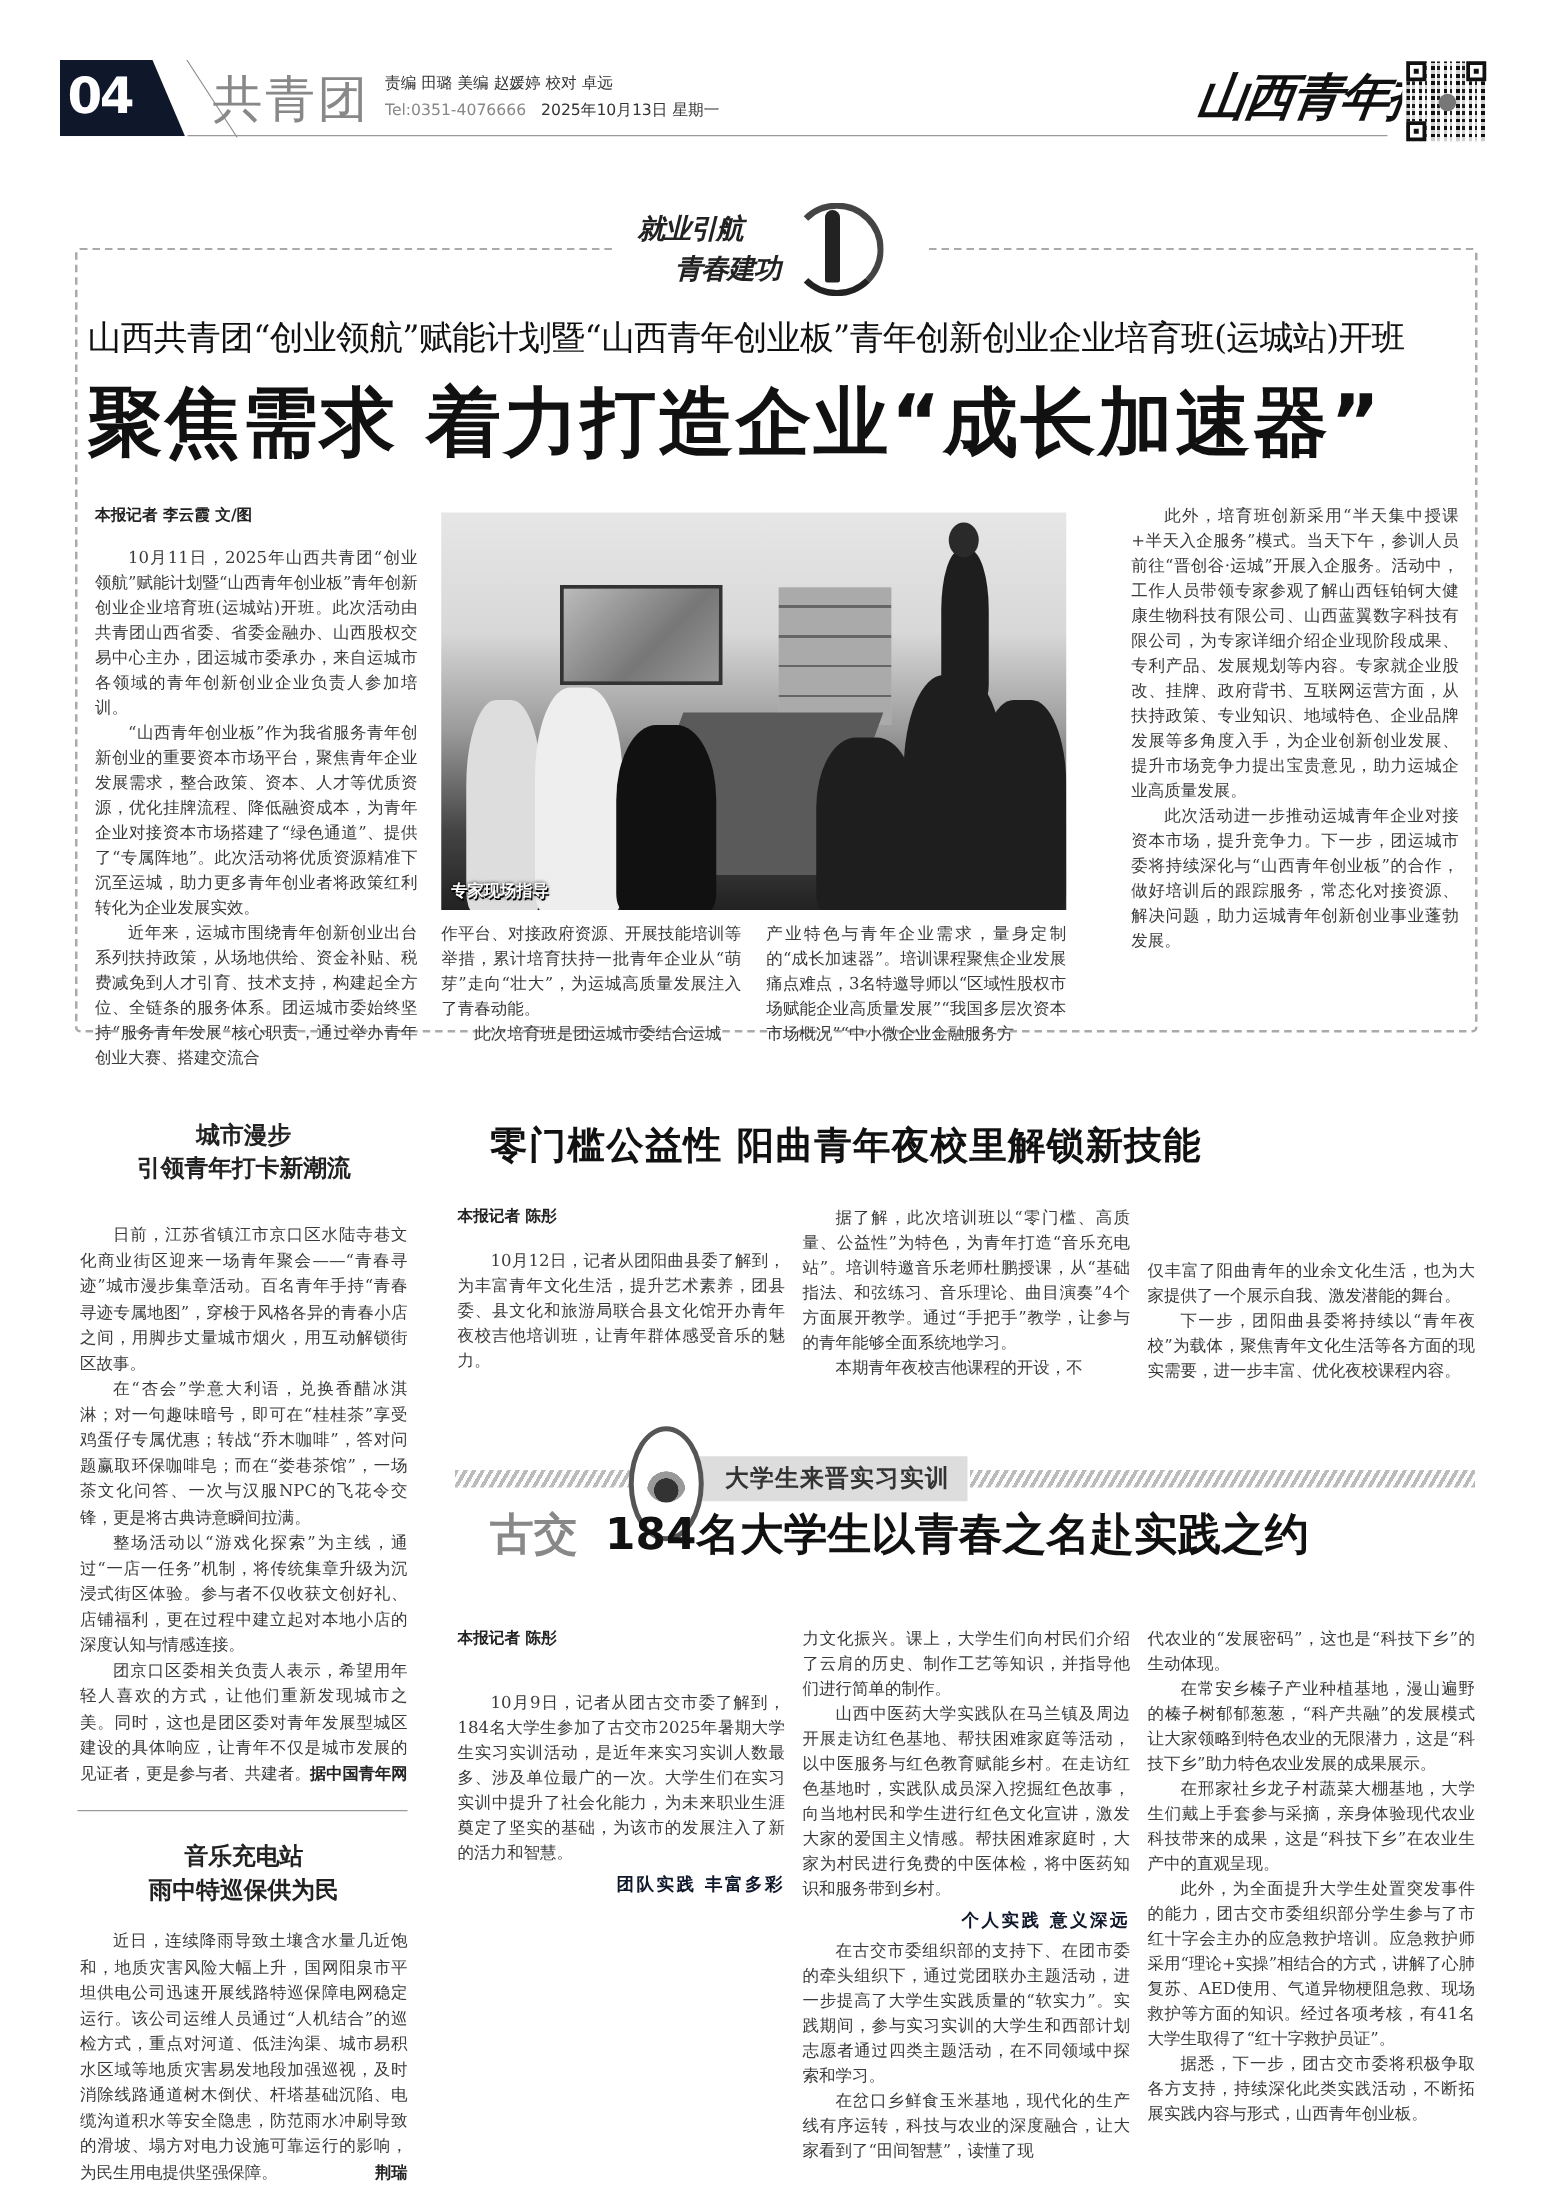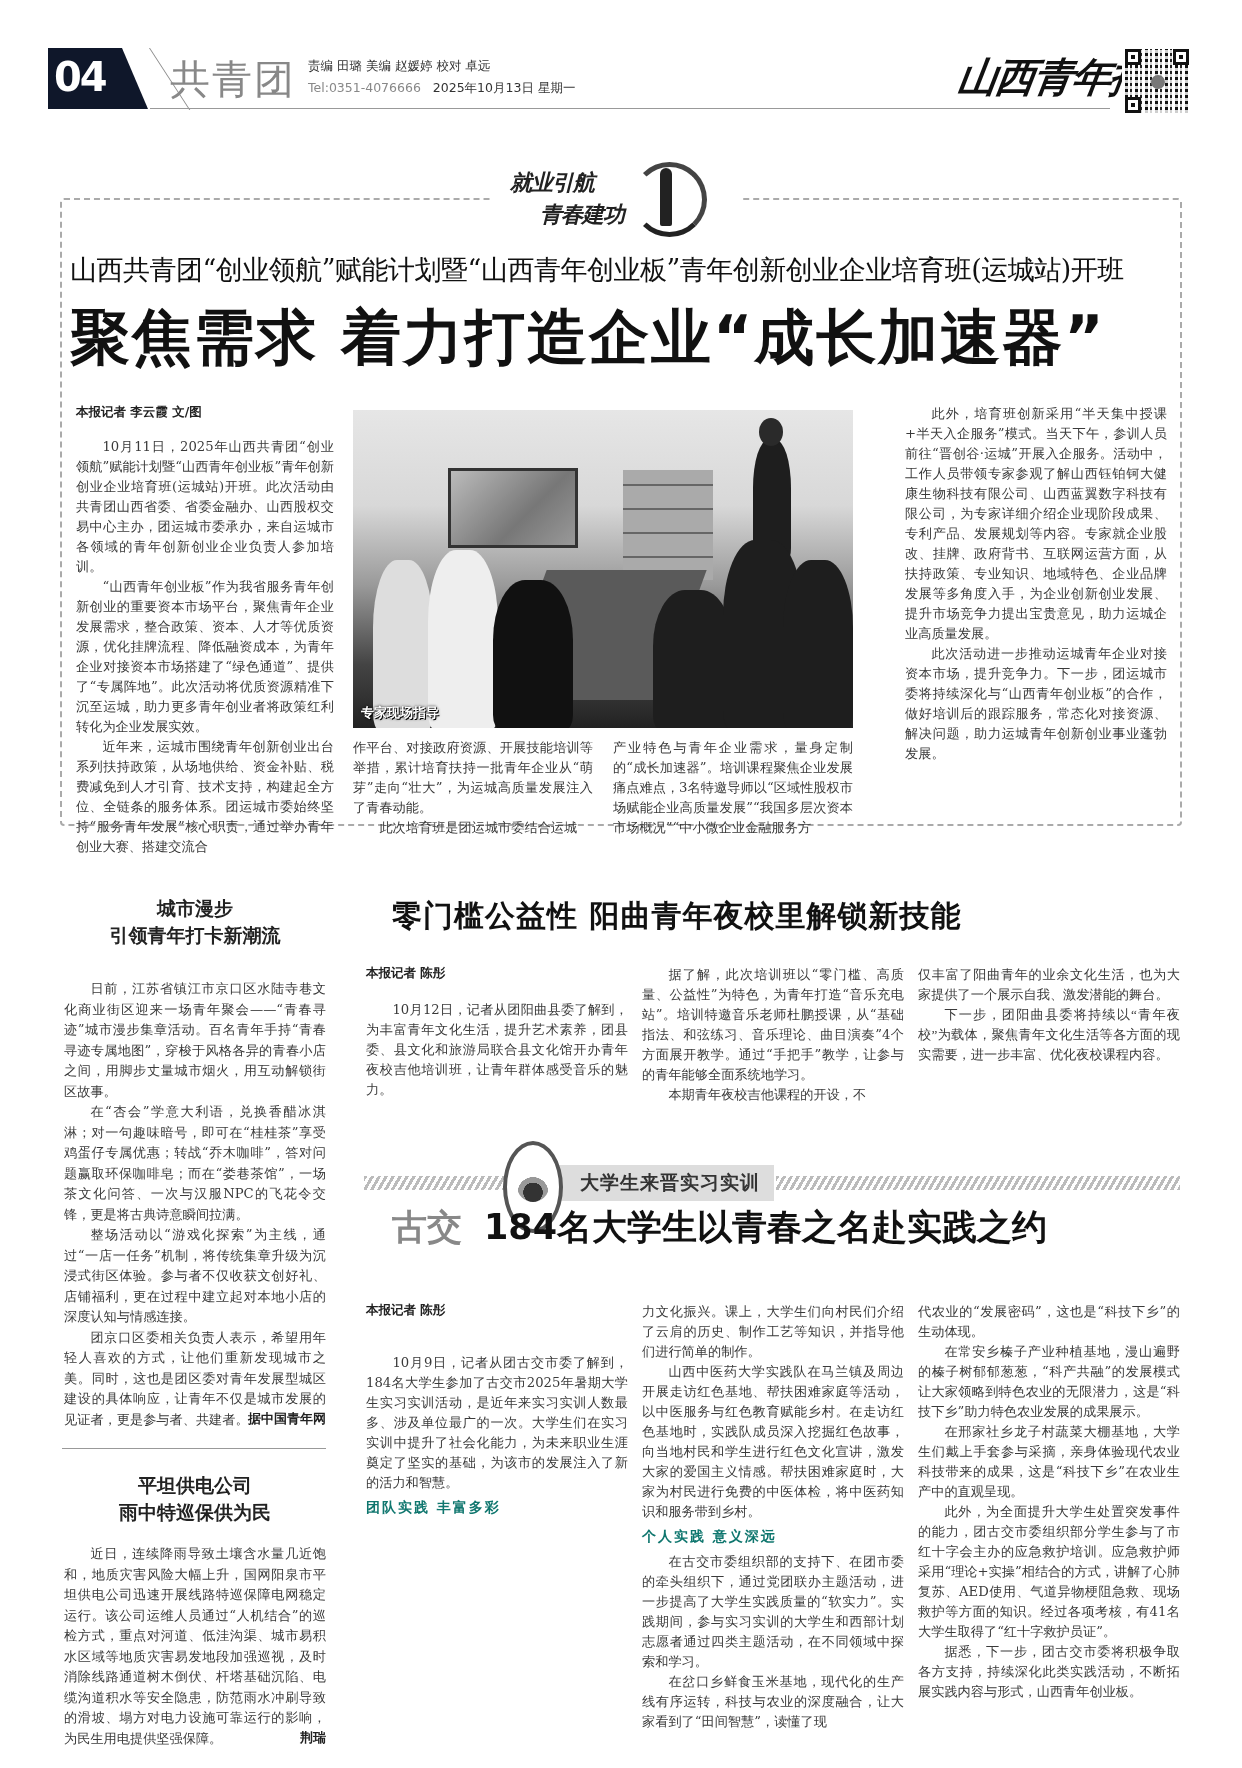--- a/index.html
+++ b/index.html
@@ -49,21 +49,21 @@
   .photo .person { position: absolute; background: #1e1e1e; border-radius: 40% 40% 10% 10%; }
   .photo .head { position: absolute; background: #2a2a2a; border-radius: 50%; }
   .photo .caption { position: absolute; left: 8px; bottom: 6px; font: bold 13px "DejaVu Sans", sans-serif; color: #fff; text-shadow: 0 0 3px #000, 1px 1px 0 #000; }
 
   
   .side-title { font: bold 19px "DejaVu Sans", sans-serif; color: #222; text-align: center; line-height: 27px; }
   .side-rule { left: 62px; top: 1448px; width: 264px; height: 1px; background: #999; }
   .source { display: block; text-align: right; font: bold 13px "DejaVu Sans", sans-serif; color: #222; margin-top: -20px; }
 
   .head2 { font: bold 30px "DejaVu Sans", sans-serif; color: #111; letter-spacing: 1px; white-space: nowrap; }
-  .sub-head { font: bold 14px "DejaVu Sans", sans-serif; color: #0f766e; text-align: left; letter-spacing: 2px; margin: 6px 0; }
+  .sub-head { font: bold 14px "DejaVu Sans", sans-serif; color: #0f172a; text-align: right; letter-spacing: 2px; margin: 6px 0; }
 
   
   .stripe { top: 1176px; height: 14px; background: repeating-linear-gradient(120deg, #bbb 0 3px, #fff 3px 6px); }
   .tag-box { left: 558px; top: 1165px; width: 216px; height: 36px; background: #ddd; font: bold 19px "DejaVu Sans", sans-serif; color: #333; padding: 5px 0 0 22px; letter-spacing: 1px; }
   .tag-logo { left: 503px; top: 1141px; width: 60px; height: 92px; border-radius: 50%; border: 4px solid #555; background: #fff; }
   .tag-logo::after { content: ""; position: absolute; left: 10px; top: 25px; width: 32px; height: 32px; border-radius: 50%; background: radial-gradient(circle at 50% 70%, #333 0 35%, #999 36% 55%, #fff 56%); }
   .gujiao-head { left: 392px; top: 1204px; white-space: nowrap; font: bold 35px "DejaVu Sans", sans-serif; color: #111; }
   .gujiao-head .gray { color: #888; margin-right: 22px; }
 </style>
 </head>
@@ -143,41 +143,41 @@
     <p>整场活动以“游戏化探索”为主线，通过“一店一任务”机制，将传统集章升级为沉浸式街区体验。参与者不仅收获文创好礼、店铺福利，更在过程中建立起对本地小店的深度认知与情感连接。</p>
     <p>团京口区委相关负责人表示，希望用年轻人喜欢的方式，让他们重新发现城市之美。同时，这也是团区委对青年发展型城区建设的具体响应，让青年不仅是城市发展的见证者，更是参与者、共建者。</p>
     <span class="source">据中国青年网</span>
   </div>
 </div>
 
 <div class="abs side-rule"></div>
 
 <div class="col" style="left:64px;top:1472px;width:262px;">
   <div class="side-title">
-    <div>平坦供电公司</div>
+    <div>音乐充电站</div>
     <div>雨中特巡保供为民</div>
   </div>
   <div class="body" style="margin-top:18px;line-height:20.5px">
     <p>近日，连续降雨导致土壤含水量几近饱和，地质灾害风险大幅上升，国网阳泉市平坦供电公司迅速开展线路特巡保障电网稳定运行。该公司运维人员通过“人机结合”的巡检方式，重点对河道、低洼沟渠、城市易积水区域等地质灾害易发地段加强巡视，及时消除线路通道树木倒伏、杆塔基础沉陷、电缆沟道积水等安全隐患，防范雨水冲刷导致的滑坡、塌方对电力设施可靠运行的影响，为民生用电提供坚强保障。</p>
     <span class="source">荆瑞</span>
   </div>
 </div>
 
 <div class="abs head2" style="left:392px;top:896px;">零门槛公益性 阳曲青年夜校里解锁新技能</div>
 <div class="col" style="left:366px;top:965px;width:262px;">
   <div class="byline">本报记者 陈彤</div>
   <div class="body" style="margin-top:18px">
     <p>10月12日，记者从团阳曲县委了解到，为丰富青年文化生活，提升艺术素养，团县委、县文化和旅游局联合县文化馆开办青年夜校吉他培训班，让青年群体感受音乐的魅力。</p>
   </div>
 </div>
 <div class="col body" style="left:642px;top:965px;width:262px;">
   <p>据了解，此次培训班以“零门槛、高质量、公益性”为特色，为青年打造“音乐充电站”。培训特邀音乐老师杜鹏授课，从“基础指法、和弦练习、音乐理论、曲目演奏”4个方面展开教学。通过“手把手”教学，让参与的青年能够全面系统地学习。</p>
   <p>本期青年夜校吉他课程的开设，不</p>
 </div>
-<div class="col body" style="left:918px;top:965px;width:262px;font-family:Liberation Serif, serif;">
+<div class="col body" style="left:918px;top:1008px;width:262px;">
   <p style="text-indent:0">仅丰富了阳曲青年的业余文化生活，也为大家提供了一个展示自我、激发潜能的舞台。</p>
   <p>下一步，团阳曲县委将持续以“青年夜校”为载体，聚焦青年文化生活等各方面的现实需要，进一步丰富、优化夜校课程内容。</p>
 </div>
 
 <div class="abs stripe" style="left:364px;width:140px;"></div>
 <div class="abs stripe" style="left:776px;width:404px;"></div>
 <div class="abs tag-box">大学生来晋实习实训</div>
 <div class="abs tag-logo"></div>
 
 <div class="abs gujiao-head">

